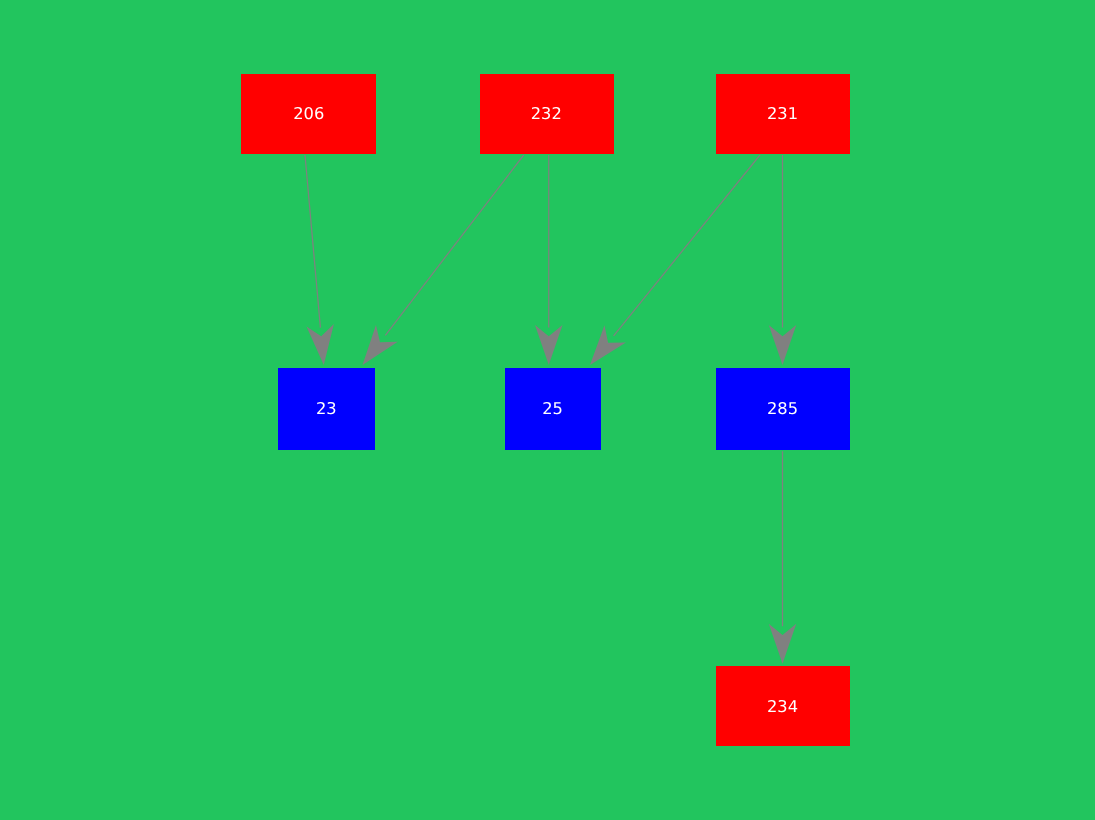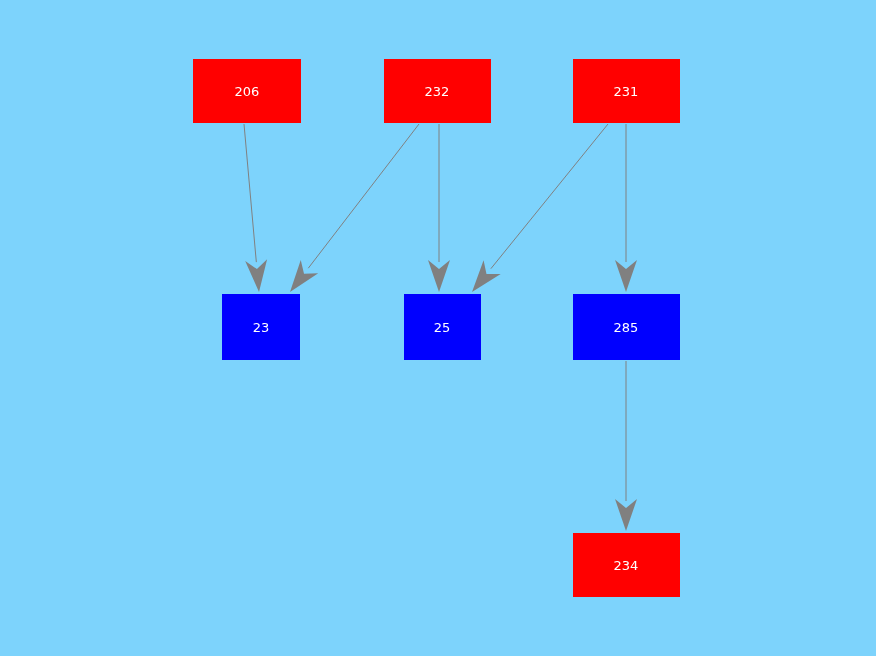--- a/index.html
+++ b/index.html
@@ -8,21 +8,21 @@
     padding: 0;
     background: #ffffff;
   }
   body {
     font-family: "DejaVu Sans", sans-serif;
   }
   #canvas {
     position: relative;
     width: 876px;
     height: 656px;
-    background: #7dd3fc;
+    background: #22c55e;
     overflow: hidden;
   }
   #graph-svg {
     position: absolute;
     top: 0;
     left: 0;
     width: 876px;
     height: 656px;
   }
   .node-rect {

